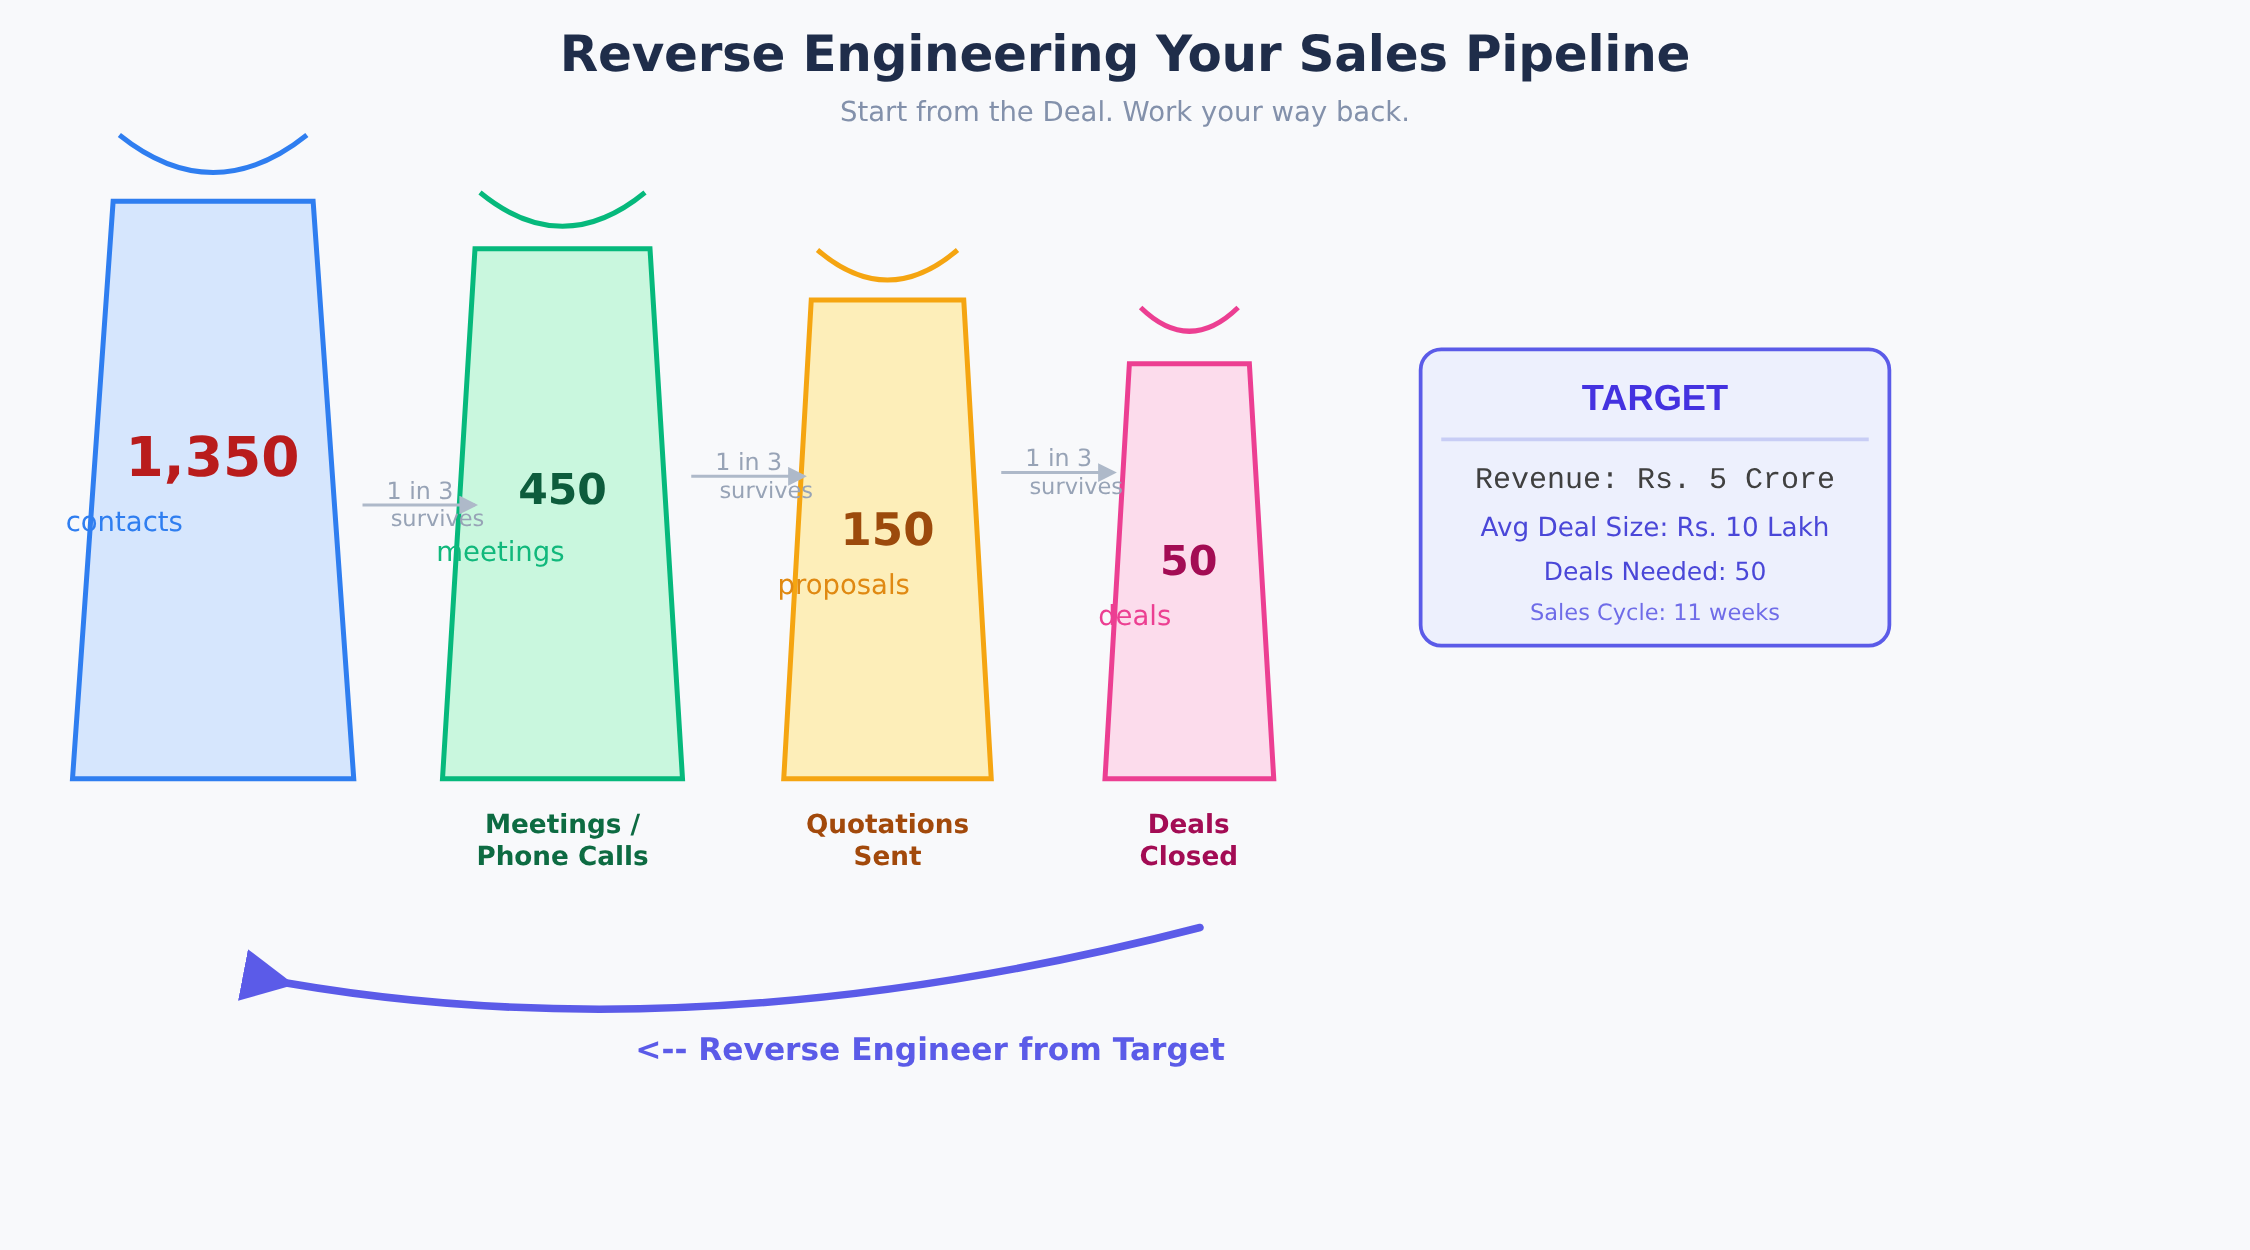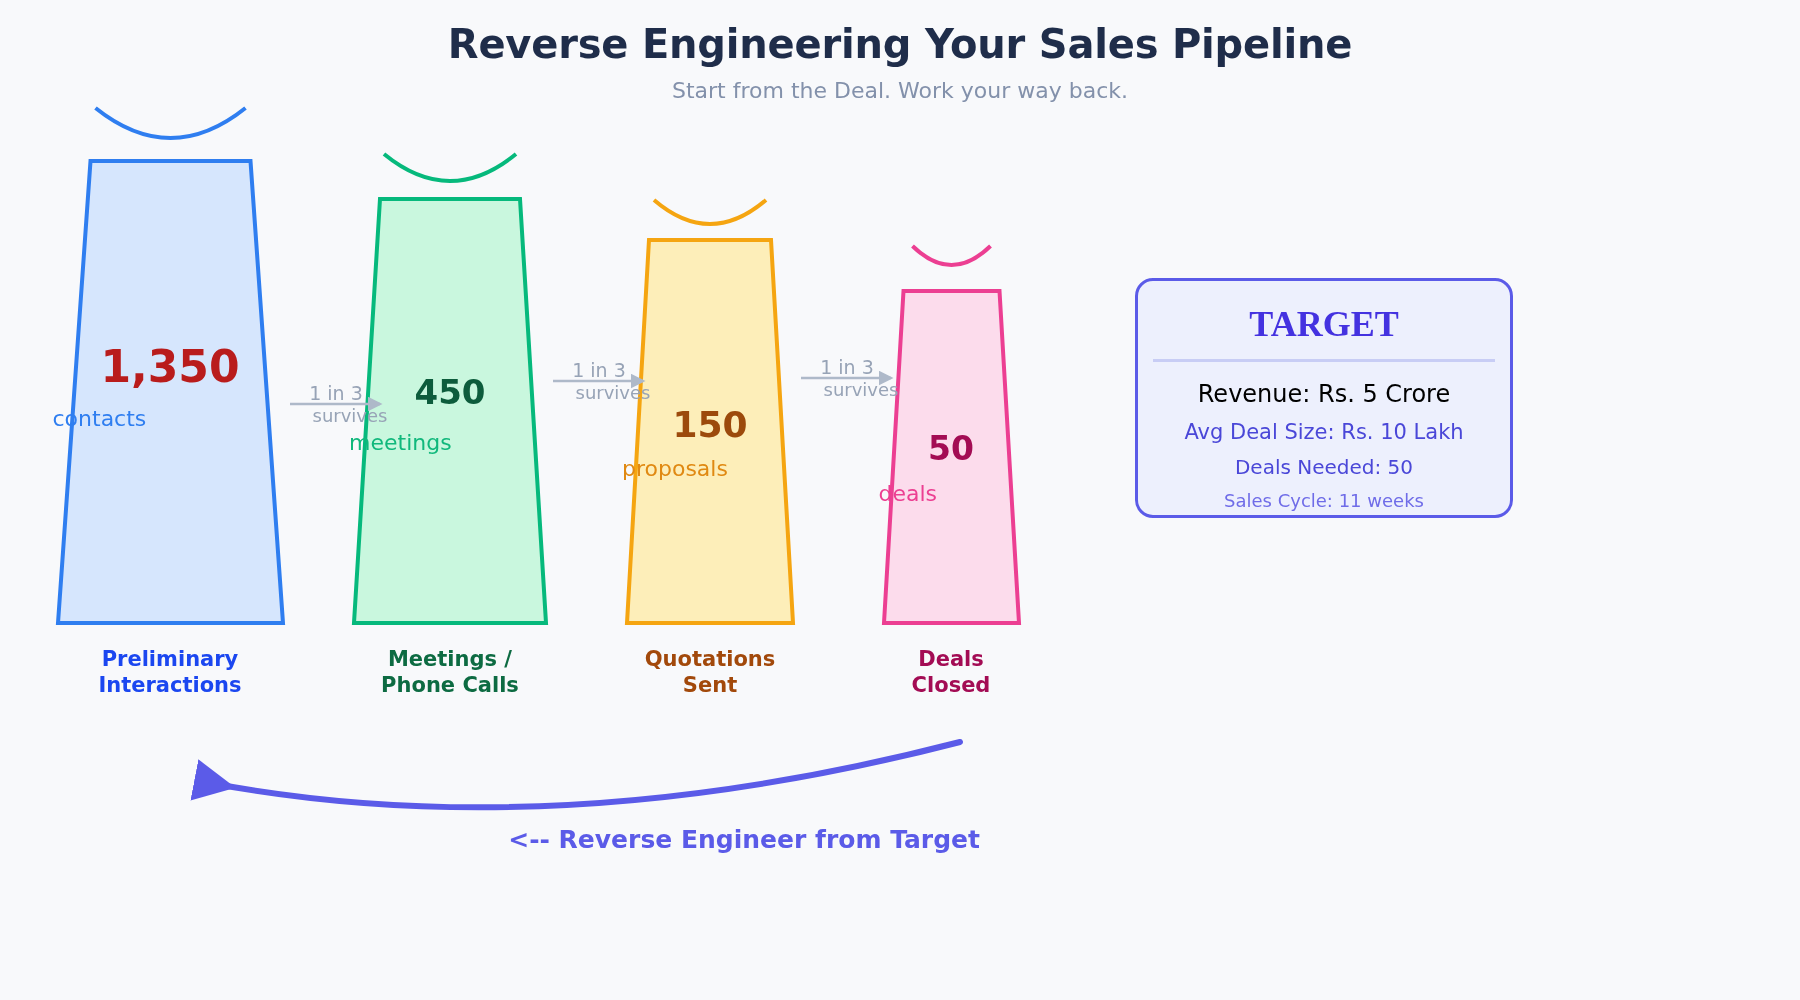--- a/index.html
+++ b/index.html
@@ -114,37 +114,37 @@
     width: 378px;
     height: 240px;
     background: #edf0fd;
     border: 3px solid #5b5be8;
     border-radius: 18px;
     box-sizing: border-box;
   }
   #target-heading {
     margin-top: 22px;
     text-align: center;
-    font-size: 36px;
+    font-size: 29px;
     font-weight: bold;
     color: #4party;
     color: #4432e0;
-    font-family: Liberation Serif, serif;
+    font-family: Liberation Sans, sans-serif;
   }
   #target-divider {
     margin: 14px auto 0 auto;
     width: 342px;
     height: 3px;
     background: #c8cdf5;
   }
   .target-line {
     text-align: center;
     font-family: "DejaVu Sans", sans-serif;
   }
-  #t-line-0 { margin-top: 18px; font-size: 24px; color: #000000; }
+  #t-line-0 { margin-top: 18px; font-size: 24px; color: #404040; font-family: Liberation Mono, monospace; }
   #t-line-1 { margin-top: 12px; font-size: 21px; color: #4a47d8; }
   #t-line-2 { margin-top: 11px; font-size: 20px; color: #4a47d8; }
   #t-line-3 { margin-top: 11px; font-size: 18px; color: #6f6ce8; }
 
   
   #reverse-arrow {
     position: absolute;
     left: 150px;
     top: 720px;
   }
@@ -173,22 +173,20 @@
   <div id="stages-layer">
       <div class="stage" style="left: 52.5px; top: 104px; width: 235px; height: 646px;">
         <svg class="stage-arc" width="235" height="66">
           <path d="M 42.5 4 Q 117.5 64 192.5 4" fill="none" stroke="#2f7ef0" stroke-width="4"></path>
         </svg>
         <svg class="stage-body" width="235" height="470" style="top: 54px;">
           <path d="M 37.5 3 L 197.5 3 L 230 465 L 5 465 Z" fill="#d6e6fd" stroke="#2f7ef0" stroke-width="4" stroke-linejoin="miter"></path>
         </svg>
         <div class="stage-value" style="top: 241px; font-size: 44px; color: #b91c1c;">1,350</div>
         <div class="stage-unit" style="top: 304px; color: rgb(47, 126, 240);">contacts</div>
-        <div class="stage-label" style="top: 543px; color: rgb(27, 71, 240);">Preliminary
-Interactions</div>
       </div>
       <div class="stage" style="left: 349px; top: 150px; width: 202px; height: 600px;">
         <svg class="stage-arc" width="202" height="60">
           <path d="M 35 4 Q 101 58 167 4" fill="none" stroke="#06b97c" stroke-width="4"></path>
         </svg>
         <svg class="stage-body" width="202" height="432" style="top: 46px;">
           <path d="M 31 3 L 171 3 L 197 427 L 5 427 Z" fill="#c9f7de" stroke="#06b97c" stroke-width="4" stroke-linejoin="miter"></path>
         </svg>
         <div class="stage-value" style="top: 225px; font-size: 34px; color: rgb(13, 92, 60);">450</div>
         <div class="stage-unit" style="top: 282px; color: rgb(17, 184, 124);">meetings</div>

